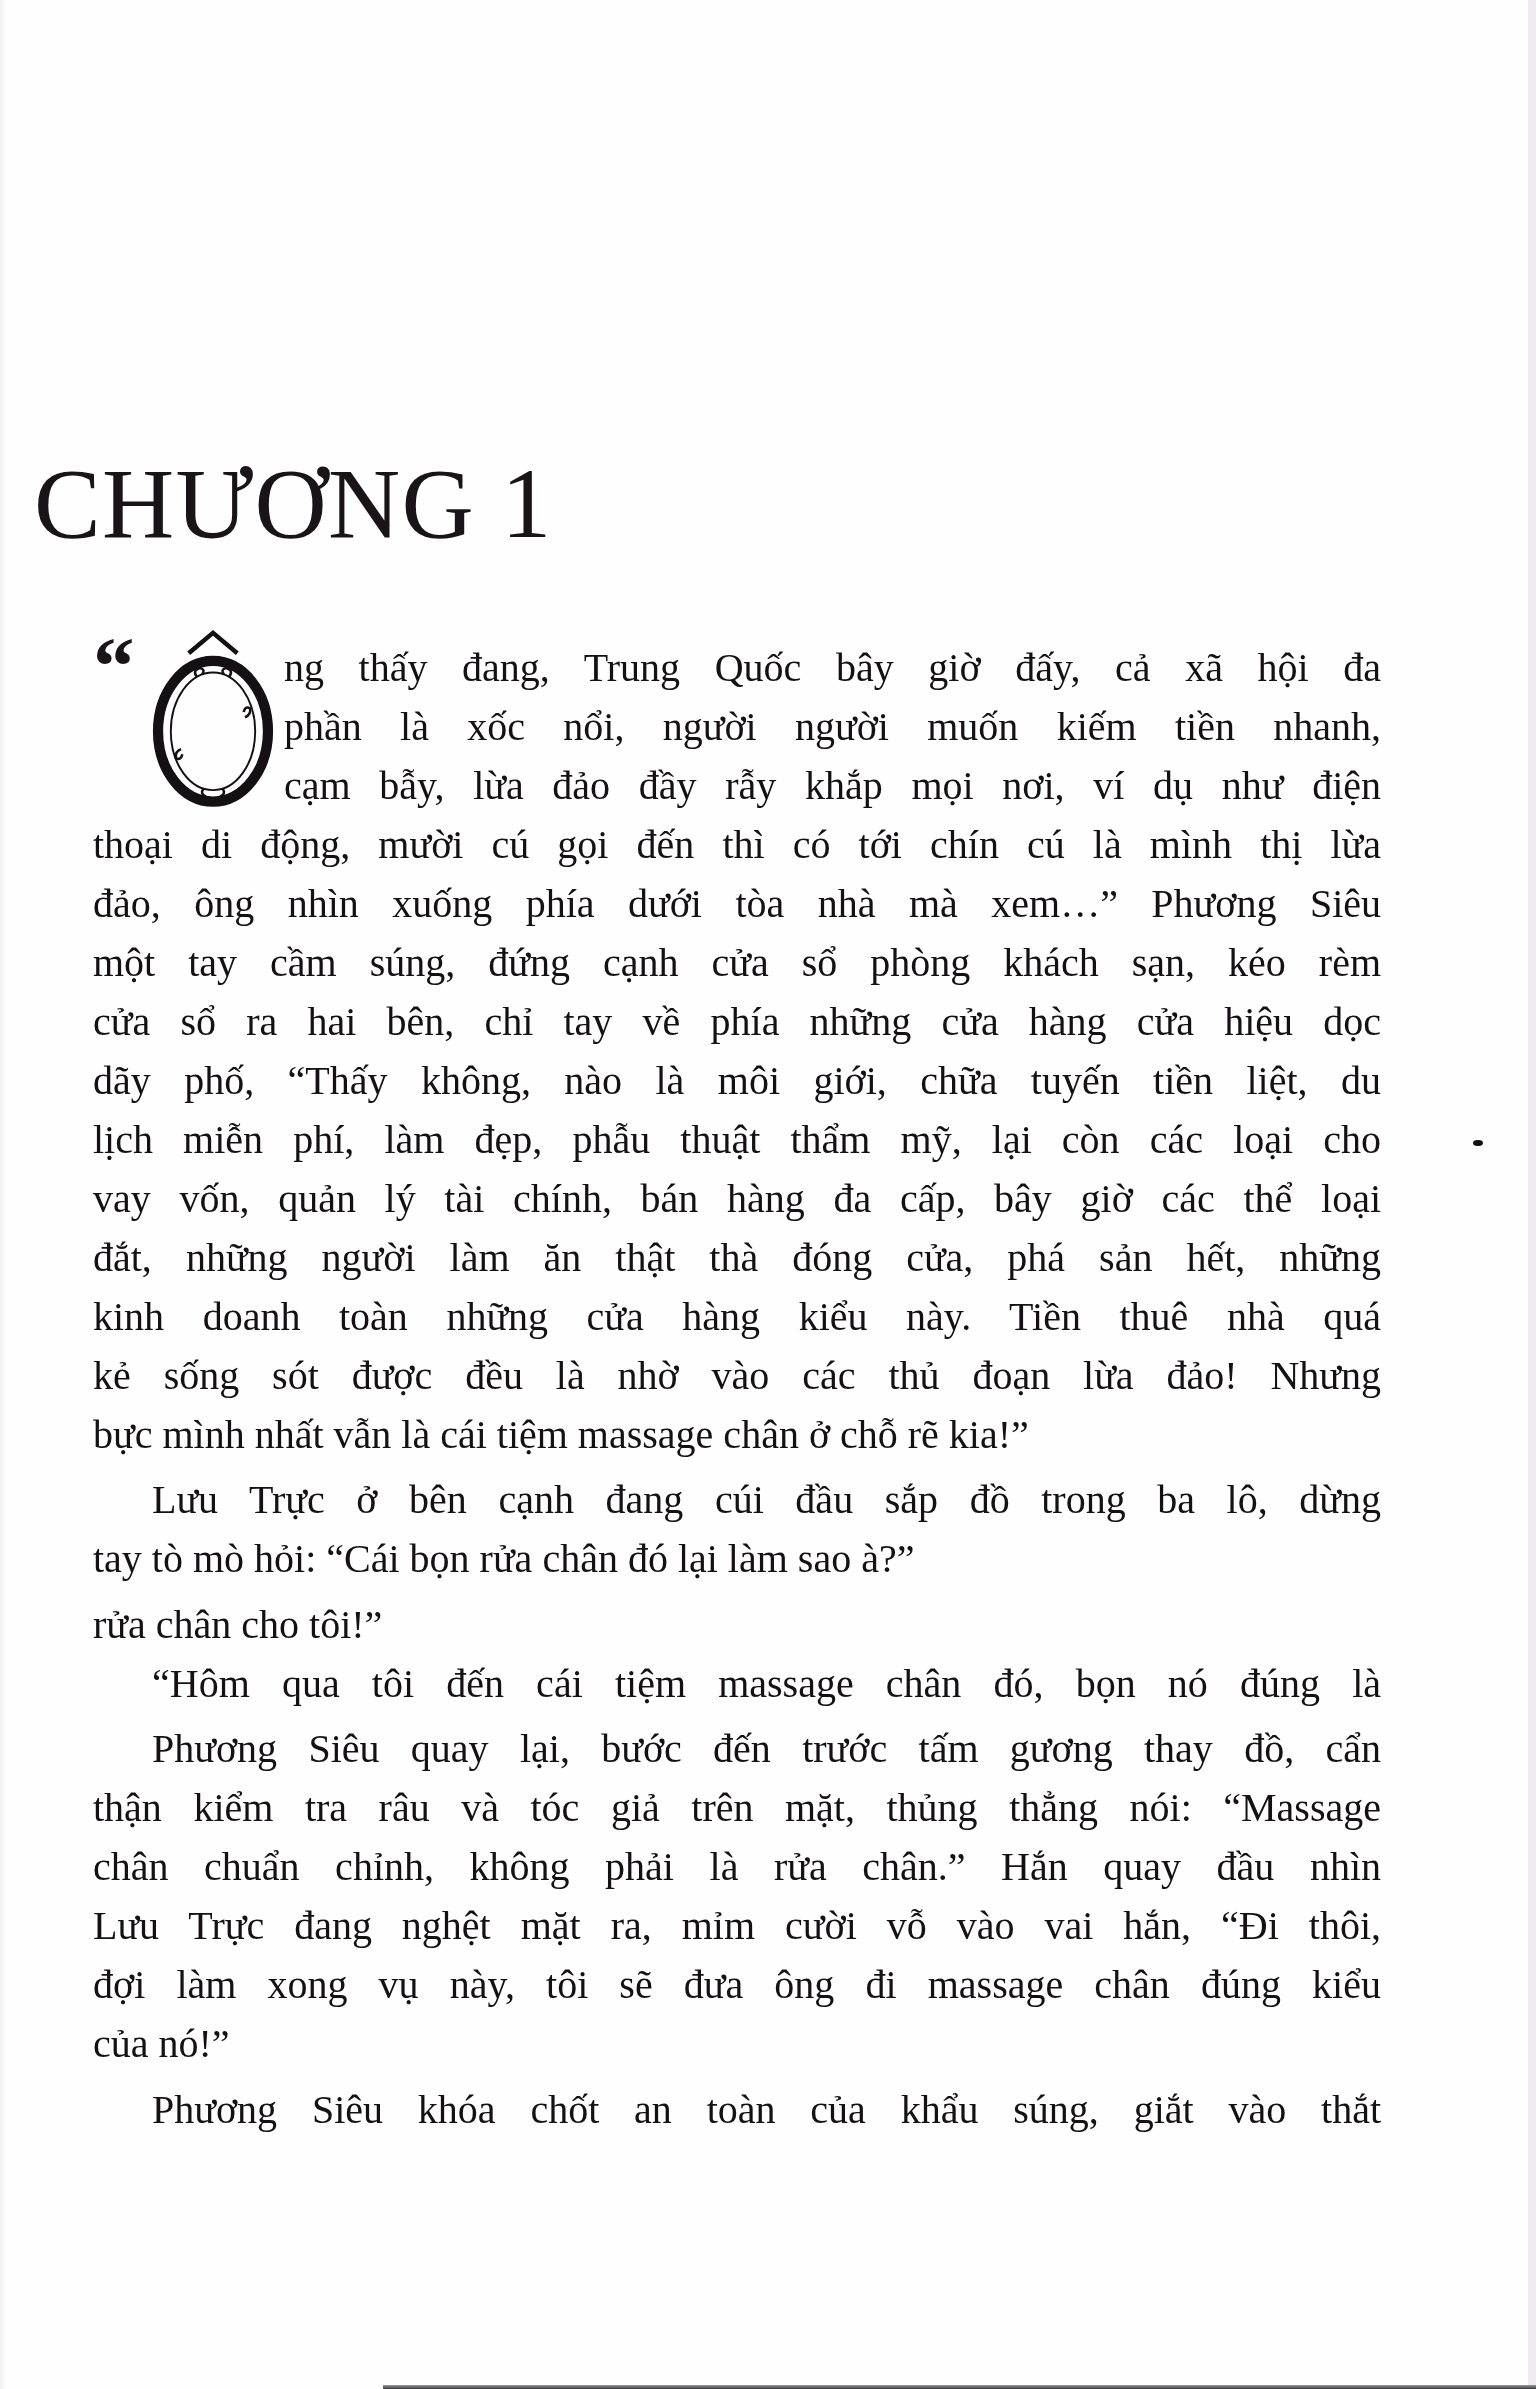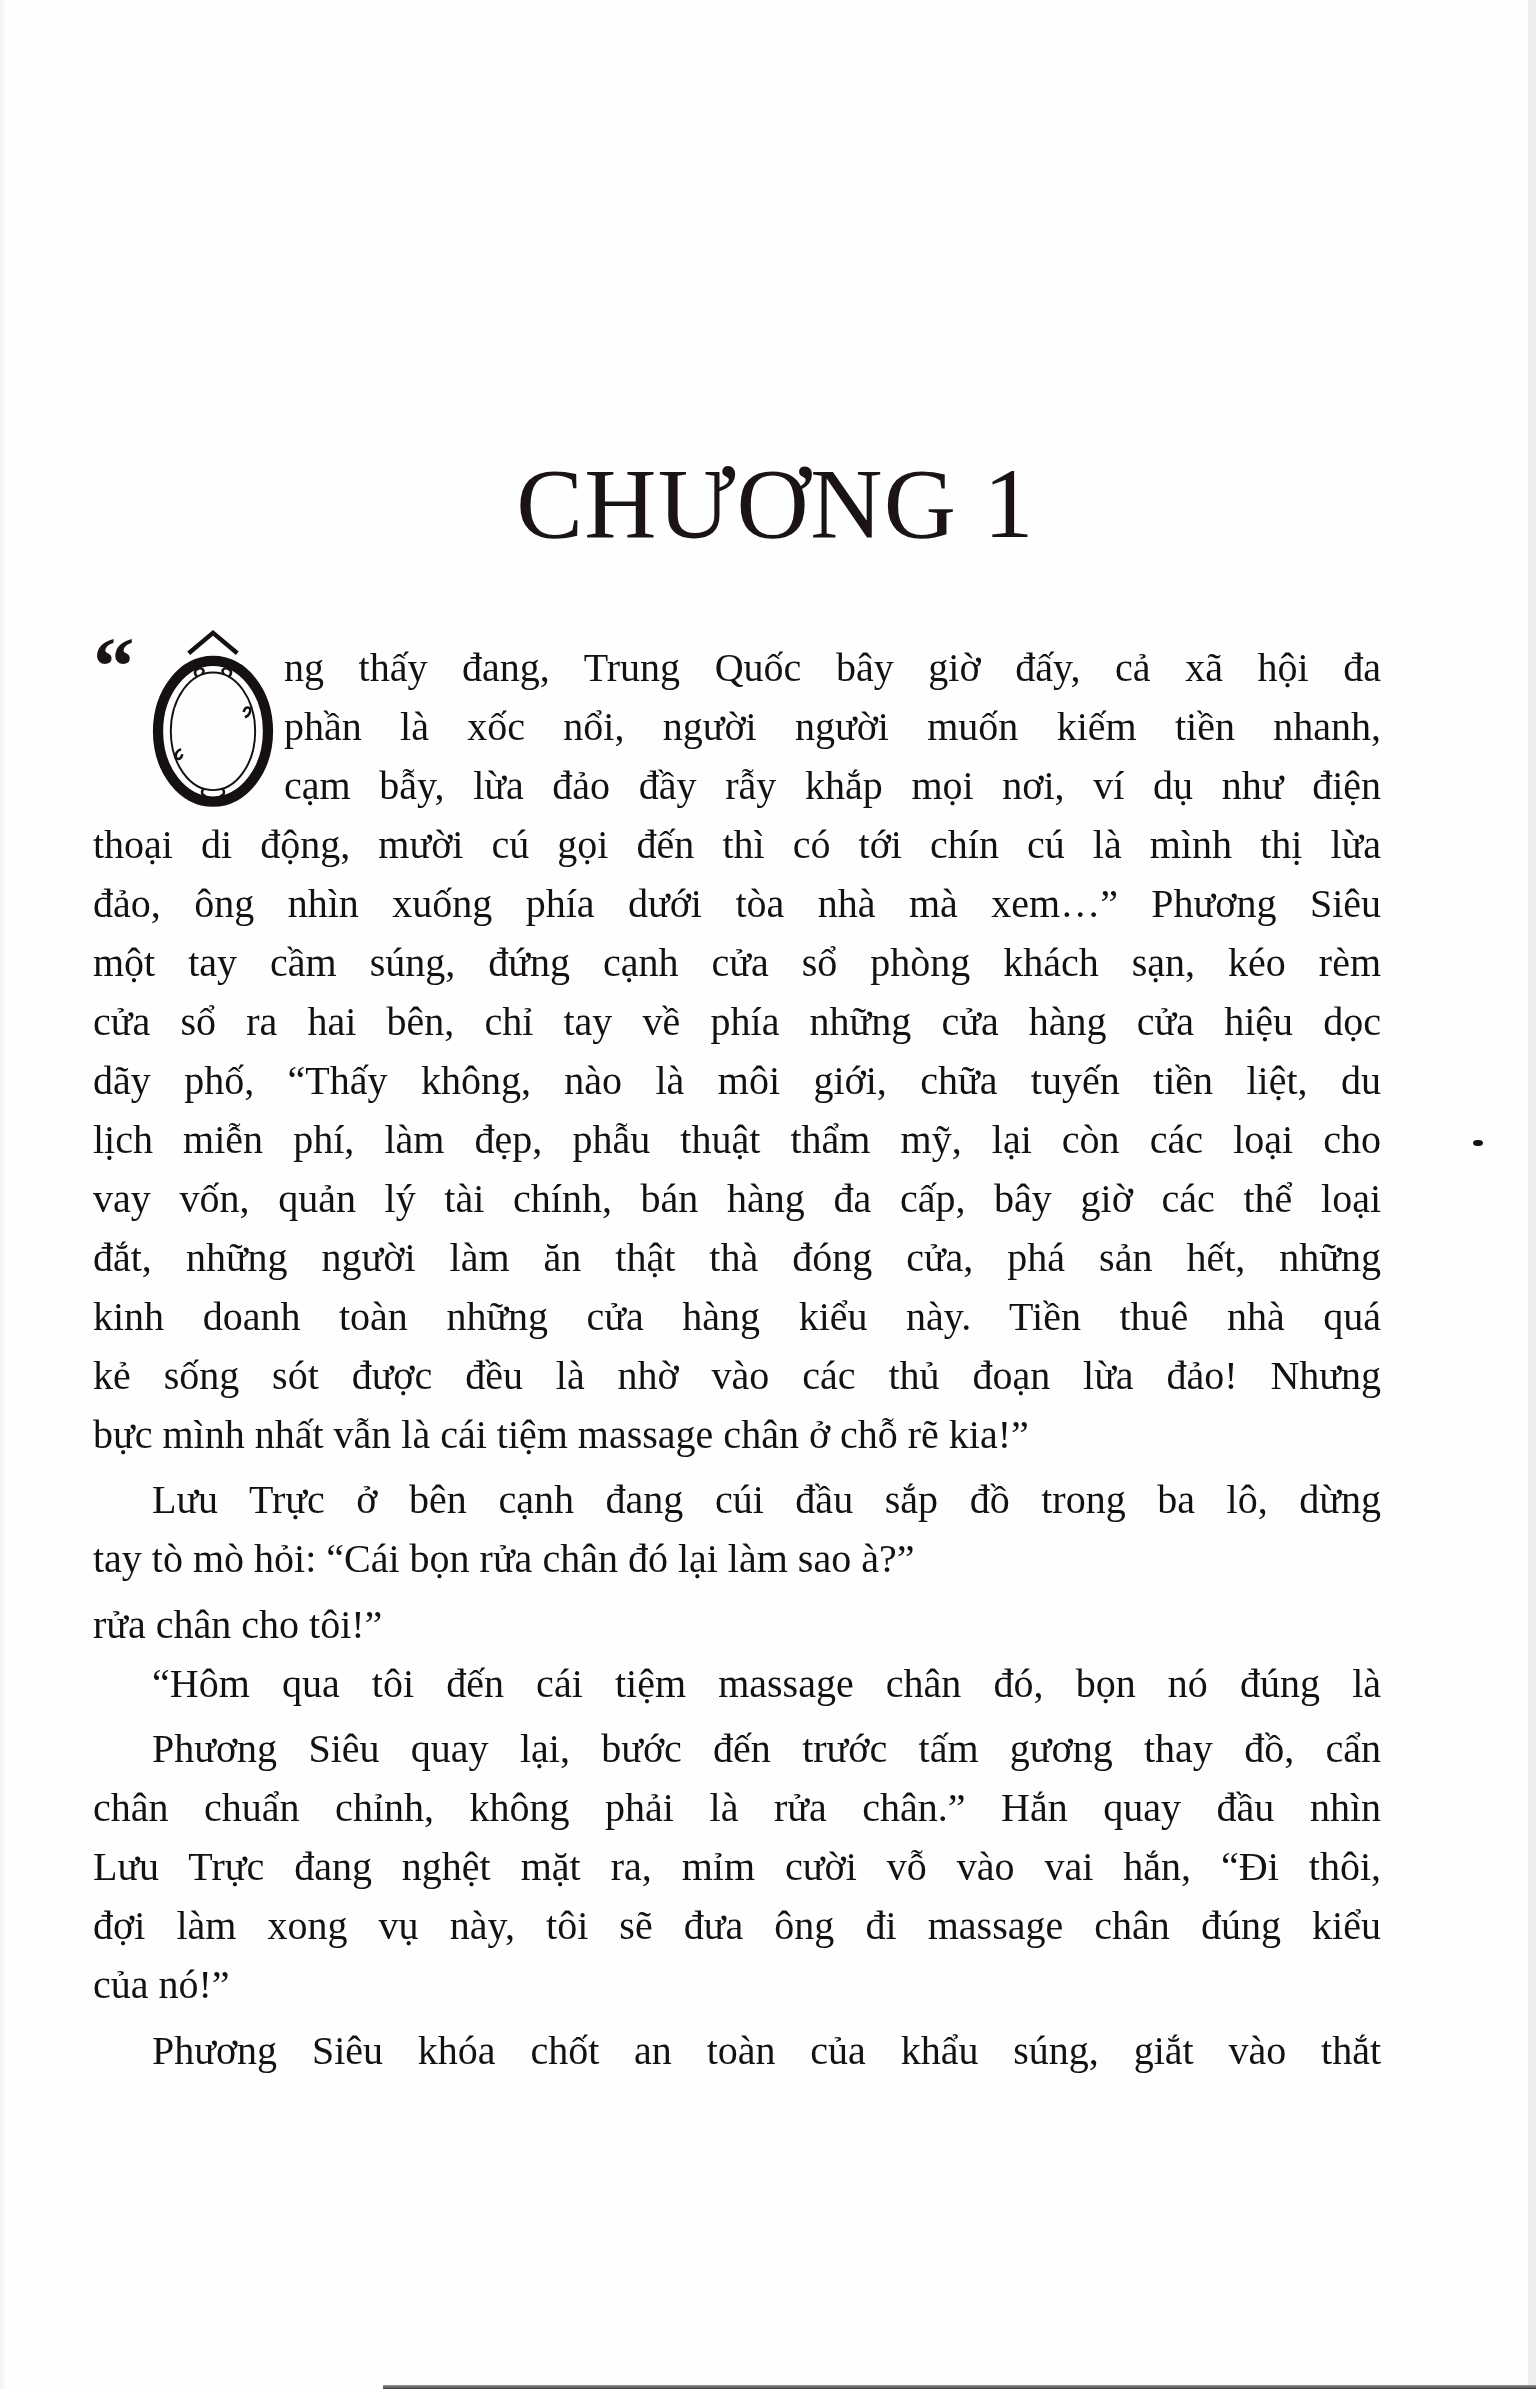--- a/index.html
+++ b/index.html
@@ -37,27 +37,27 @@
     position: absolute;
     left: 383px; bottom: 0;
     width: 1154px; height: 3.8px;
     background: linear-gradient(to bottom, #9a9a9c, #3a3a3c);
   }
   .chapter-title {
     position: absolute;
     left: 0;
     width: 1534px;
     top: 454px;
-    text-align: center;
+    text-align: left;
     font-family: "Liberation Serif", "DejaVu Serif", serif;
     font-size: 100px;
     line-height: 100px;
     letter-spacing: 1.3px;
     color: #1a1418;
-    padding-left: 17px;
+    padding-left: 34px;
     box-sizing: border-box;
   }
   .body-text {
     position: absolute;
     left: 93px;
     top: 638px;
     width: 1288px;
     font-size: 40px;
     line-height: 59px;
     text-align: justify;
@@ -155,20 +155,21 @@
     </div>
 
     <div class="para" style="margin-top:6.4px;">
       <span class="line last">rửa chân cho tôi!”</span>
       <span class="line ind">“Hôm qua tôi đến cái tiệm massage chân đó, bọn nó đúng là</span>
     </div>
 
 
     <div class="para" style="margin-top:6.4px;">
       <span class="line ind">Phương Siêu quay lại, bước đến trước tấm gương thay đồ, cẩn</span>
+      <span class="line">thận kiểm tra râu và tóc giả trên mặt, thủng thẳng nói: “Massage</span>
       <span class="line">chân chuẩn chỉnh, không phải là rửa chân.” Hắn quay đầu nhìn</span>
       <span class="line">Lưu Trực đang nghệt mặt ra, mỉm cười vỗ vào vai hắn, “Đi thôi,</span>
       <span class="line">đợi làm xong vụ này, tôi sẽ đưa ông đi massage chân đúng kiểu</span>
       <span class="line last">của nó!”</span>
     </div>
 
     <div class="para" style="margin-top:6.4px;">
       <span class="line ind">Phương Siêu khóa chốt an toàn của khẩu súng, giắt vào thắt</span>
     </div>
 

